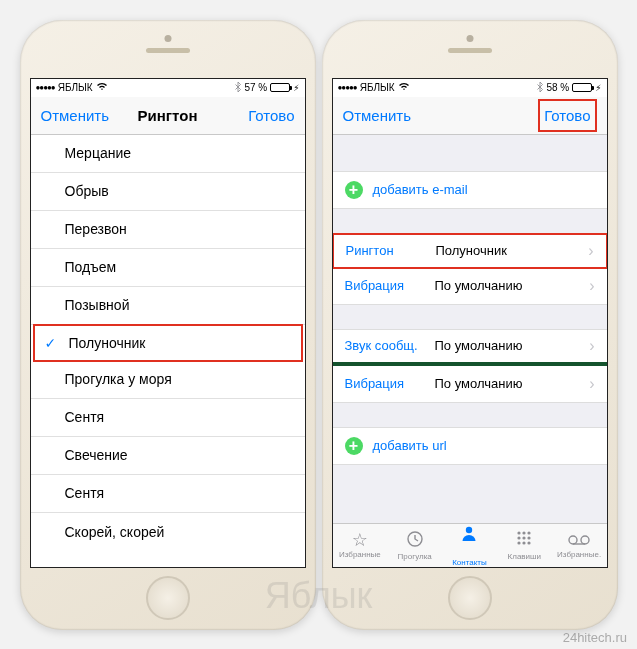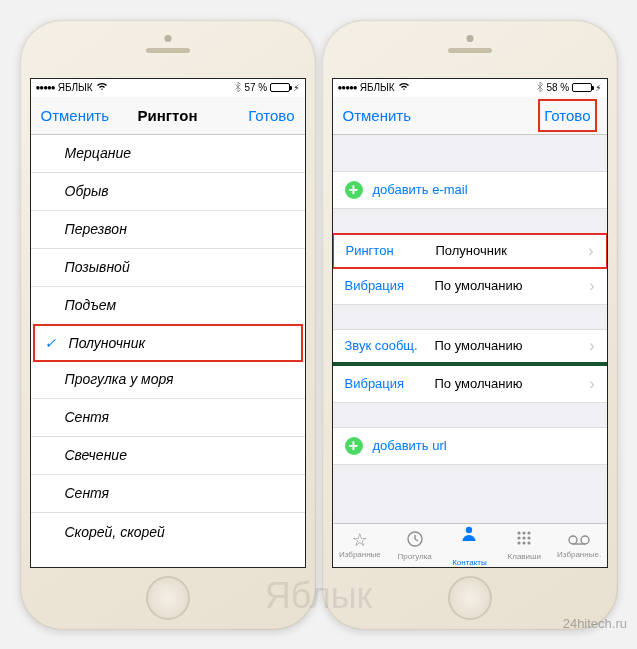--- a/index.html
+++ b/index.html
@@ -78,21 +78,20 @@
       padding: 0 10px;
       border-bottom: 1px solid #c8c8c8;
       background: #f8f8f8;
     }
     .nav-btn { color: #007aff; font-size: 15px; cursor: pointer; }
     .nav-title { font-weight: 600; font-size: 15px; position: absolute; left: 50%; transform: translateX(-50%); }
     .list {
       flex: 1;
       background: #fff;
       overflow: hidden;
-      font-style: italic;
     }
     .row {
       height: 38px;
       display: flex; align-items: center;
       padding: 0 14px 0 34px;
       border-bottom: 1px solid #e0e0e0;
       font-size: 14px; color: #000;
       cursor: pointer;
       position: relative;
     }
@@ -133,21 +132,21 @@
       font-size: 8px; color: #8e8e93; cursor: pointer; gap: 1px;
     }
     .tab.active { color: #007aff; justify-content: space-between; }
     .tab-icon { font-size: 18px; line-height: 1; }
 
     .watermark {
       position: absolute; bottom: 32px; left: 50%; transform: translateX(-50%);
       font-size: 36px; color: rgba(120,120,120,0.18); font-weight: 400; pointer-events: none;
     }
     .watermark2 {
-      position: absolute; bottom: 18px; right: 10px;
+      position: absolute; bottom: 4px; right: 10px;
       font-size: 13px; color: rgba(100,100,100,0.5); pointer-events: none;
     }
   </style>
 </head>
 <body>
 
 <div class="phone">
   <div class="camera"></div>
   <div class="speaker"></div>
   <div class="screen">
@@ -182,24 +181,24 @@
       <div class="row">
           <span>Мерцание</span>
         </div>
       <div class="row">
           <span>Обрыв</span>
         </div>
       <div class="row">
           <span>Перезвон</span>
         </div>
       <div class="row">
+          <span>Подъем</span>
+        </div>
+      <div class="row">
           <span>Позывной</span>
-        </div>
-      <div class="row">
-          <span>Подъем</span>
         </div>
       <div class="row highlight-red">
         <span class="check">✓</span>
         <span>Полуночник</span>
       </div>
       <div class="row">
           <span>Прогулка у моря</span>
         </div>
       <div class="row">
           <span>Сентя</span>

